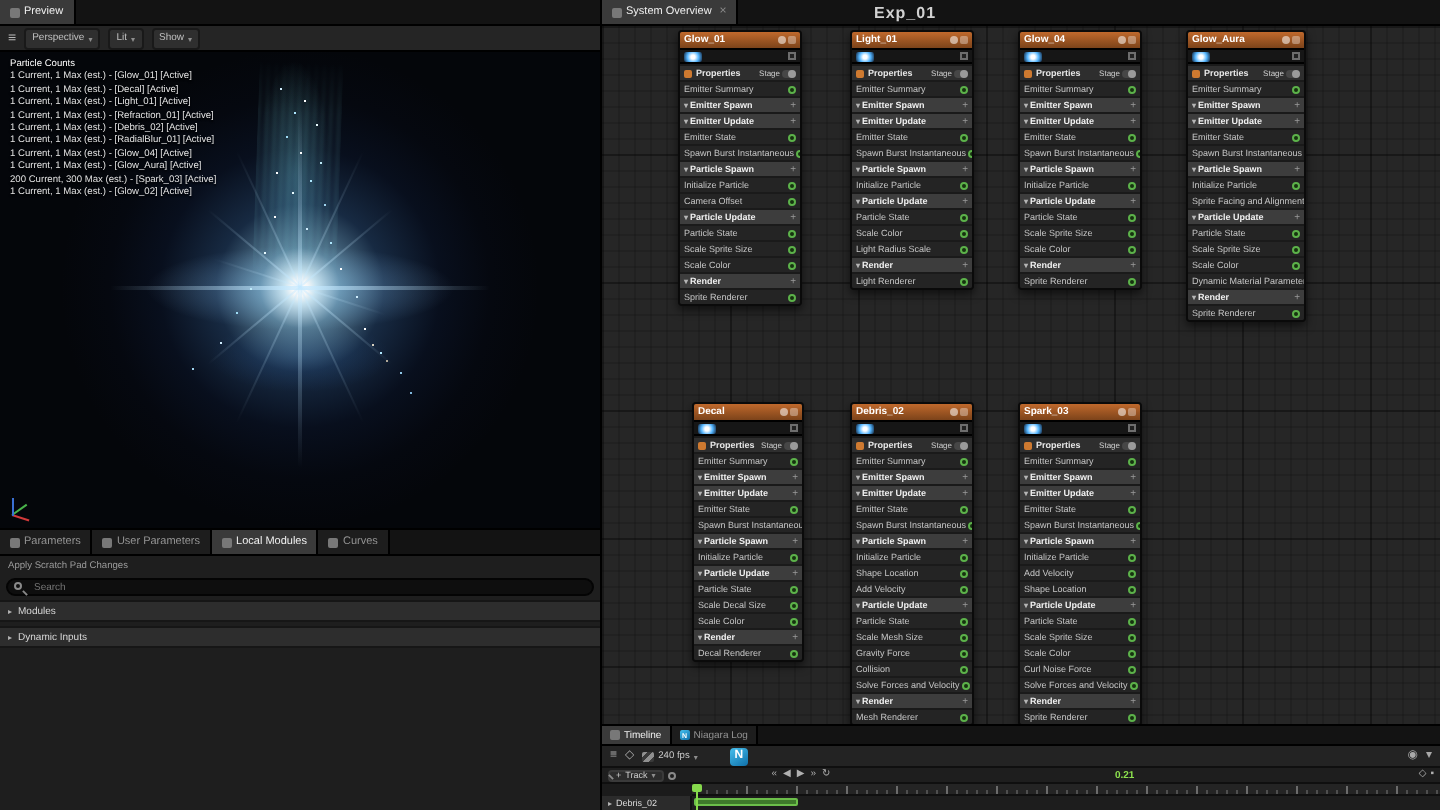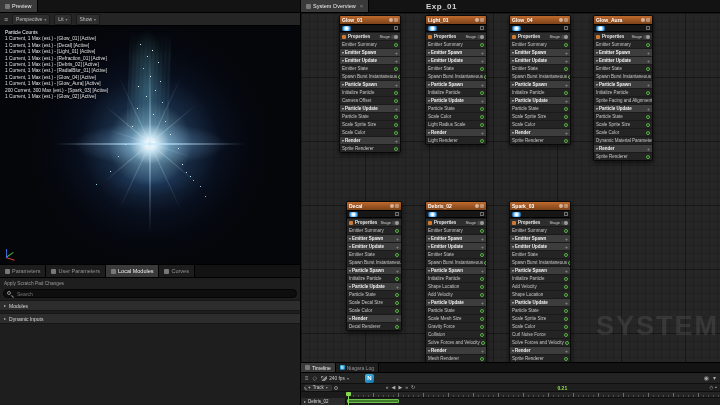--- a/index.html
+++ b/index.html
@@ -65,21 +65,21 @@
 
   
   #graph-panel{left:300px;top:0;width:420px;height:362px;background:#131313;border-left:1px solid #000}
   #graph-canvas{position:absolute;left:0;right:0;top:13px;bottom:0;overflow:hidden;background-color:#262626;
     background-image:
       linear-gradient(rgba(0,0,0,.28) 1px, transparent 1px),
       linear-gradient(90deg, rgba(0,0,0,.28) 1px, transparent 1px),
       linear-gradient(rgba(0,0,0,.13) 1px, transparent 1px),
       linear-gradient(90deg, rgba(0,0,0,.13) 1px, transparent 1px);
     background-size:64px 64px,64px 64px,8px 8px,8px 8px}
-  #graph-title{position:absolute;left:125px;top:2px;z-index:6;font-size:8px;font-weight:bold;color:#d2d2d2;letter-spacing:.5px}
+  #graph-title{position:absolute;left:136px;top:2px;z-index:6;font-size:8px;font-weight:bold;color:#d2d2d2;letter-spacing:.5px}
   #watermark{position:absolute;right:1px;top:298px;font-size:27px;font-weight:800;color:rgba(255,255,255,.09);letter-spacing:2px;white-space:nowrap}
 
   .node-card{position:absolute;background:#1f1f1f;border:1px solid #0a0a0a;border-radius:2px;box-shadow:0 2px 5px rgba(0,0,0,.6);overflow:hidden;z-index:2}
   .node-header{height:9px;background:linear-gradient(#c0692c,#7c431a);display:flex;align-items:center;gap:1px;padding:0 2px;border-bottom:1px solid #000}
   .node-title{flex:1;font-size:5px;font-weight:bold;color:#fff;white-space:nowrap;overflow:hidden}
   .hdr-ic{width:4px;height:4px;border-radius:50%;background:rgba(255,255,255,.55);flex:none}
   .hdr-ic.sq{border-radius:1px;background:rgba(255,255,255,.35)}
   .node-thumb{height:7px;background:#161616;display:flex;align-items:center;gap:2px;padding:0 2px;border-bottom:1px solid #000}
   .thumb-img{width:9px;height:5px;border-radius:1px;background:radial-gradient(circle at 50% 50%, #fff 0 1px, #57b7ff 55%, #10223a 100%);flex:none}
   .thumb-check{width:4px;height:4px;border:1px solid #6e6e6e;background:#222;margin-left:auto;flex:none}
@@ -221,21 +221,20 @@
   <section class="panel" id="graph-panel">
     <div class="tabbar">
       <div class="tab active">
         <span class="tab-icon"></span>
         <span class="tab-label">System Overview</span>
         <span class="tab-close">×</span>
       </div>
     </div>
     <div id="graph-title">Exp_01</div>
     <div id="graph-canvas">
-      <div id="watermark">SYSTEM</div>
     <div class="node-card" style="left: 38px; top: 2px; width: 62px;">
           <div class="node-header">
             <span class="node-title">Glow_01</span>
             <span class="hdr-ic"></span>
             <span class="hdr-ic sq"></span>
           </div>
           <div class="node-thumb">
             <span class="thumb-img"></span>
             <span class="thumb-check"></span>
           </div>

